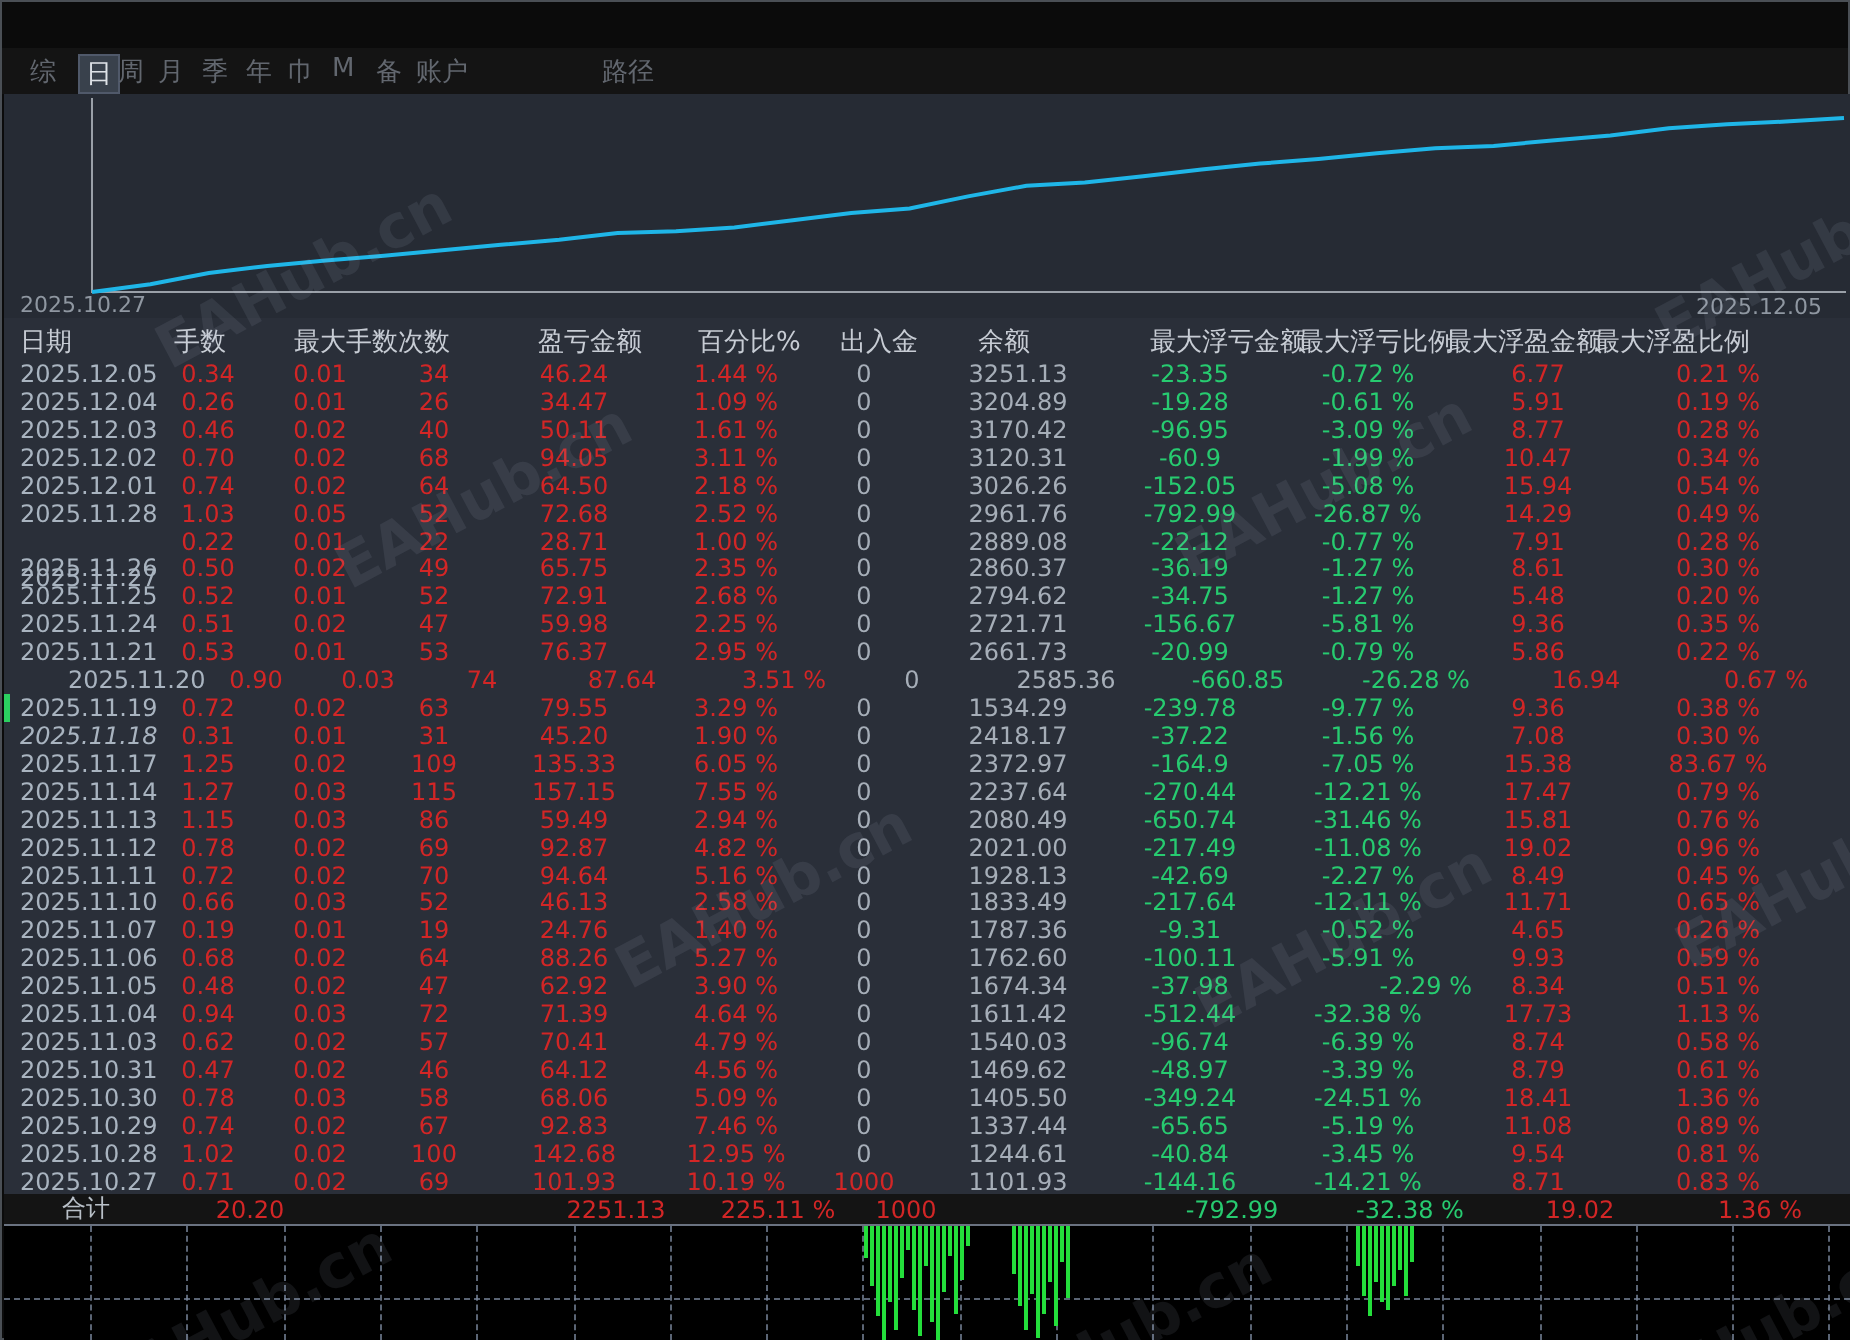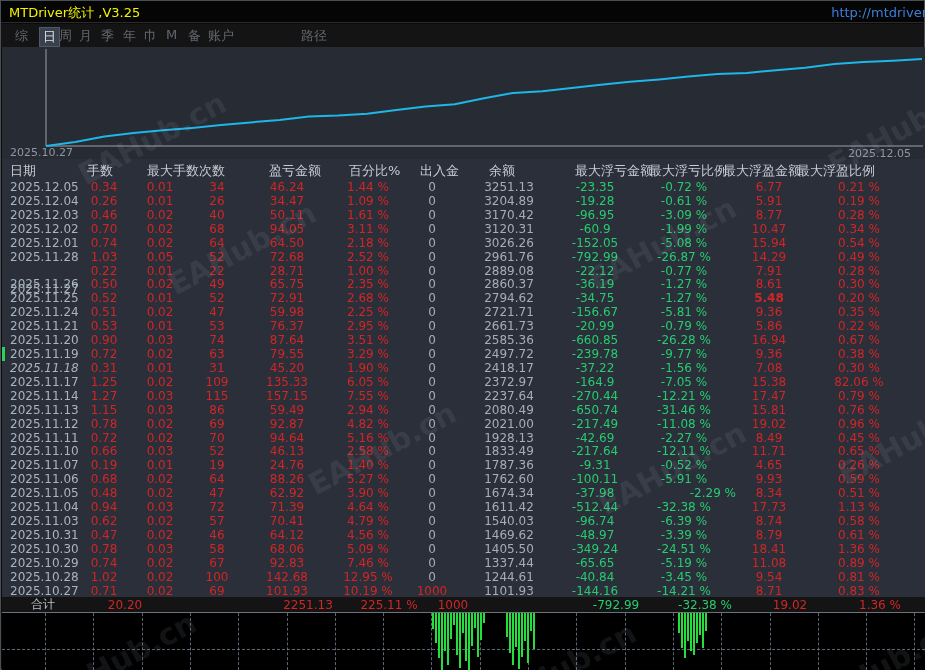--- a/index.html
+++ b/index.html
@@ -49,24 +49,20 @@
 
   
   .wm { position:absolute; color:rgba(205,215,228,0.09); font-size:30px; font-weight:bold;
     transform:rotate(-28deg); white-space:nowrap; pointer-events:none; }
 </style>
 </head>
 <body>
 
 <div id="app">
 
-  <div class="titlebar">
-    <div class="title">MTDriver统计 ,V3.25</div>
-    <div class="url">http://mtdriver</div>
-  </div>
 
   <div class="menubar" id="menubar">
       <div class="menu-item" style="left: 14px;">综</div>
       <div class="menu-item selected" style="left: 38px;">日</div>
       <div class="menu-item" style="left: 58px;">周</div>
       <div class="menu-item" style="left: 78px;">月</div>
       <div class="menu-item" style="left: 100px;">季</div>
       <div class="menu-item" style="left: 122px;">年</div>
       <div class="menu-item" style="left: 143px;">巾</div>
       <div class="menu-item" style="left: 165px;">M</div>
@@ -216,21 +212,21 @@
           <span class="cell c-date" style="width: 78px;">2025.11.25</span>
           <span class="cell c-red" style="width: 48px;">0.52</span>
           <span class="cell c-red" style="width: 64px;">0.01</span>
           <span class="cell c-red" style="width: 50px;">52</span>
           <span class="cell c-red" style="width: 90px;">72.91</span>
           <span class="cell c-red" style="width: 72px;">2.68 %</span>
           <span class="cell c-gray" style="width: 56px;">0</span>
           <span class="cell c-gray" style="width: 98px;">2794.62</span>
           <span class="cell c-green" style="width: 74px;">-34.75</span>
           <span class="cell c-green" style="width: 104px;">-1.27 %</span>
-          <span class="cell c-red" style="width: 66px; font-weight: bold;">5.48</span>
+          <span class="cell c-red" style="width: 66px;">5.48</span>
           <span class="cell c-red" style="width: 114px;">0.20 %</span>
         </div>
         <div class="row">
           <span class="cell c-date" style="width: 78px;">2025.11.24</span>
           <span class="cell c-red" style="width: 48px;">0.51</span>
           <span class="cell c-red" style="width: 64px;">0.02</span>
           <span class="cell c-red" style="width: 50px;">47</span>
           <span class="cell c-red" style="width: 90px;">59.98</span>
           <span class="cell c-red" style="width: 72px;">2.25 %</span>
           <span class="cell c-gray" style="width: 56px;">0</span>
@@ -248,42 +244,42 @@
           <span class="cell c-red" style="width: 90px;">76.37</span>
           <span class="cell c-red" style="width: 72px;">2.95 %</span>
           <span class="cell c-gray" style="width: 56px;">0</span>
           <span class="cell c-gray" style="width: 98px;">2661.73</span>
           <span class="cell c-green" style="width: 74px;">-20.99</span>
           <span class="cell c-green" style="width: 104px;">-0.79 %</span>
           <span class="cell c-red" style="width: 66px;">5.86</span>
           <span class="cell c-red" style="width: 114px;">0.22 %</span>
         </div>
         <div class="row">
-          <span class="cell c-date" style="width: 78px;">2025.11.20</span>
+          <span class="cell c-date" style="width: 78px; margin-left: 24px;">2025.11.20</span>
           <span class="cell c-red" style="width: 48px;">0.90</span>
           <span class="cell c-red" style="width: 64px;">0.03</span>
           <span class="cell c-red" style="width: 50px;">74</span>
           <span class="cell c-red" style="width: 90px;">87.64</span>
           <span class="cell c-red" style="width: 72px;">3.51 %</span>
           <span class="cell c-gray" style="width: 56px;">0</span>
           <span class="cell c-gray" style="width: 98px;">2585.36</span>
           <span class="cell c-green" style="width: 74px;">-660.85</span>
           <span class="cell c-green" style="width: 104px;">-26.28 %</span>
           <span class="cell c-red" style="width: 66px;">16.94</span>
           <span class="cell c-red" style="width: 114px;">0.67 %</span>
         </div>
         <div class="row">
           <span class="cell c-date" style="width: 78px;">2025.11.19</span>
           <span class="cell c-red" style="width: 48px;">0.72</span>
           <span class="cell c-red" style="width: 64px;">0.02</span>
           <span class="cell c-red" style="width: 50px;">63</span>
           <span class="cell c-red" style="width: 90px;">79.55</span>
           <span class="cell c-red" style="width: 72px;">3.29 %</span>
           <span class="cell c-gray" style="width: 56px;">0</span>
-          <span class="cell c-gray" style="width: 98px;">2497.72</span>
+          <span class="cell c-gray" style="width: 98px;">1534.29</span>
           <span class="cell c-green" style="width: 74px;">-239.78</span>
           <span class="cell c-green" style="width: 104px;">-9.77 %</span>
           <span class="cell c-red" style="width: 66px;">9.36</span>
           <span class="cell c-red" style="width: 114px;">0.38 %</span>
         </div>
         <div class="row">
           <span class="cell c-date" style="width: 78px; font-style: italic;">2025.11.18</span>
           <span class="cell c-red" style="width: 48px;">0.31</span>
           <span class="cell c-red" style="width: 64px;">0.01</span>
           <span class="cell c-red" style="width: 50px;">31</span>
@@ -301,21 +297,21 @@
           <span class="cell c-red" style="width: 48px;">1.25</span>
           <span class="cell c-red" style="width: 64px;">0.02</span>
           <span class="cell c-red" style="width: 50px;">109</span>
           <span class="cell c-red" style="width: 90px;">135.33</span>
           <span class="cell c-red" style="width: 72px;">6.05 %</span>
           <span class="cell c-gray" style="width: 56px;">0</span>
           <span class="cell c-gray" style="width: 98px;">2372.97</span>
           <span class="cell c-green" style="width: 74px;">-164.9</span>
           <span class="cell c-green" style="width: 104px;">-7.05 %</span>
           <span class="cell c-red" style="width: 66px;">15.38</span>
-          <span class="cell c-red" style="width: 114px;">82.06 %</span>
+          <span class="cell c-red" style="width: 114px;">83.67 %</span>
         </div>
         <div class="row">
           <span class="cell c-date" style="width: 78px;">2025.11.14</span>
           <span class="cell c-red" style="width: 48px;">1.27</span>
           <span class="cell c-red" style="width: 64px;">0.03</span>
           <span class="cell c-red" style="width: 50px;">115</span>
           <span class="cell c-red" style="width: 90px;">157.15</span>
           <span class="cell c-red" style="width: 72px;">7.55 %</span>
           <span class="cell c-gray" style="width: 56px;">0</span>
           <span class="cell c-gray" style="width: 98px;">2237.64</span>

